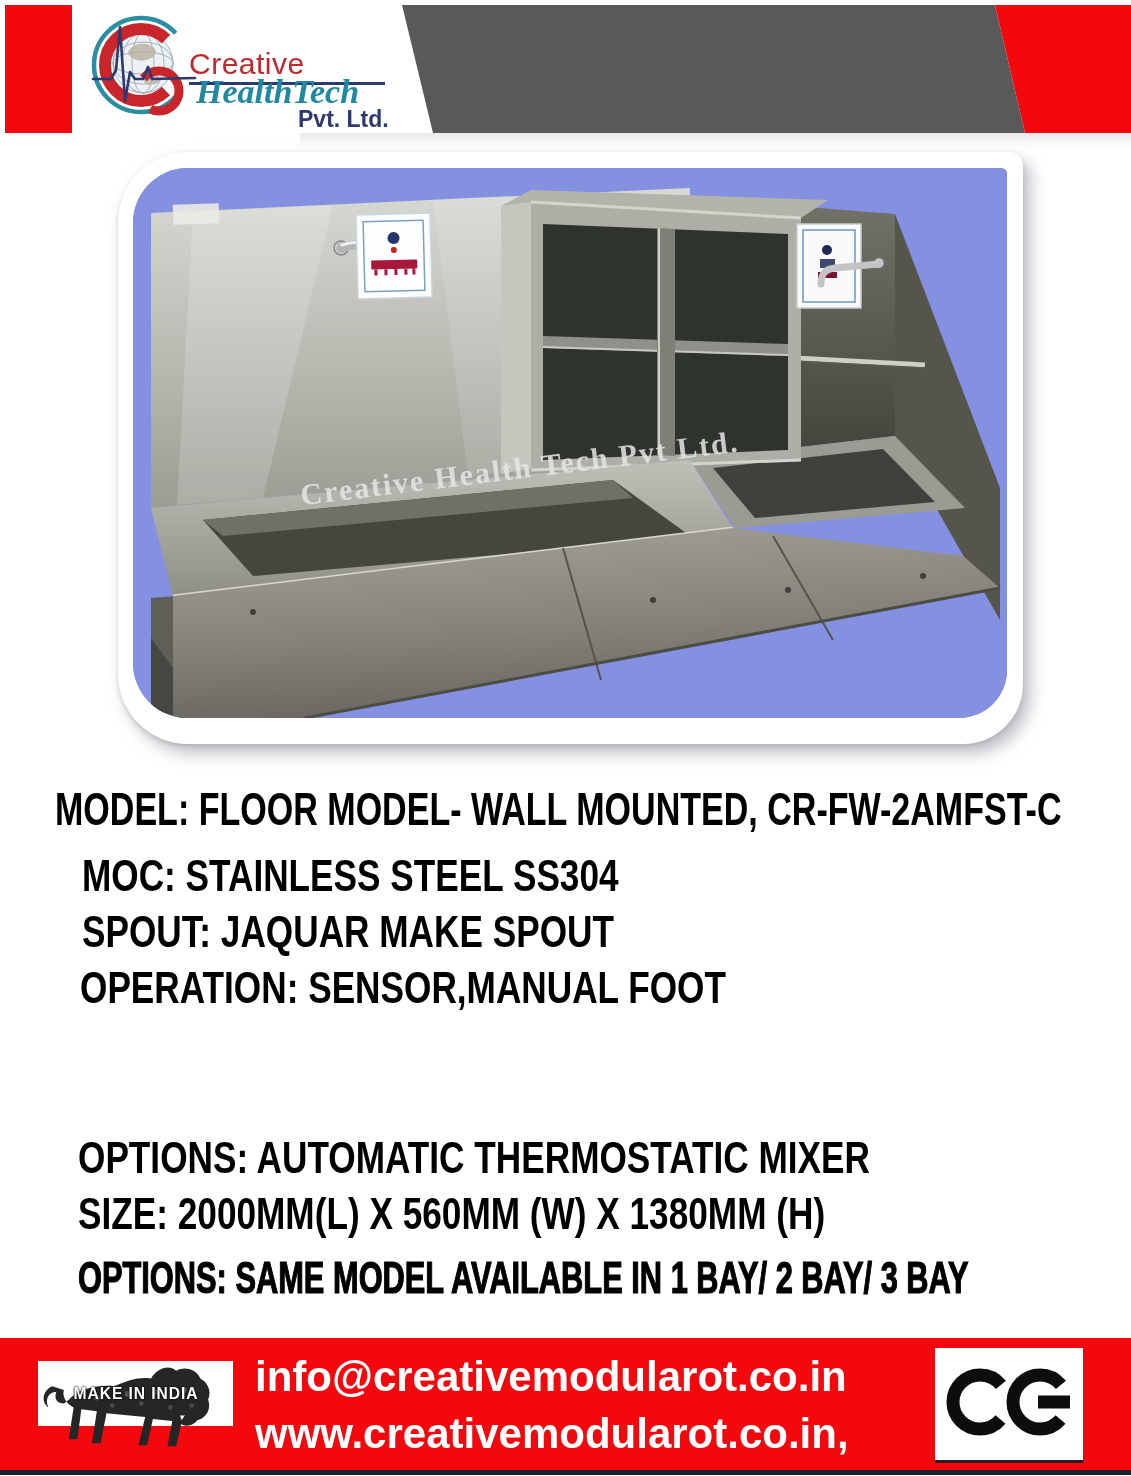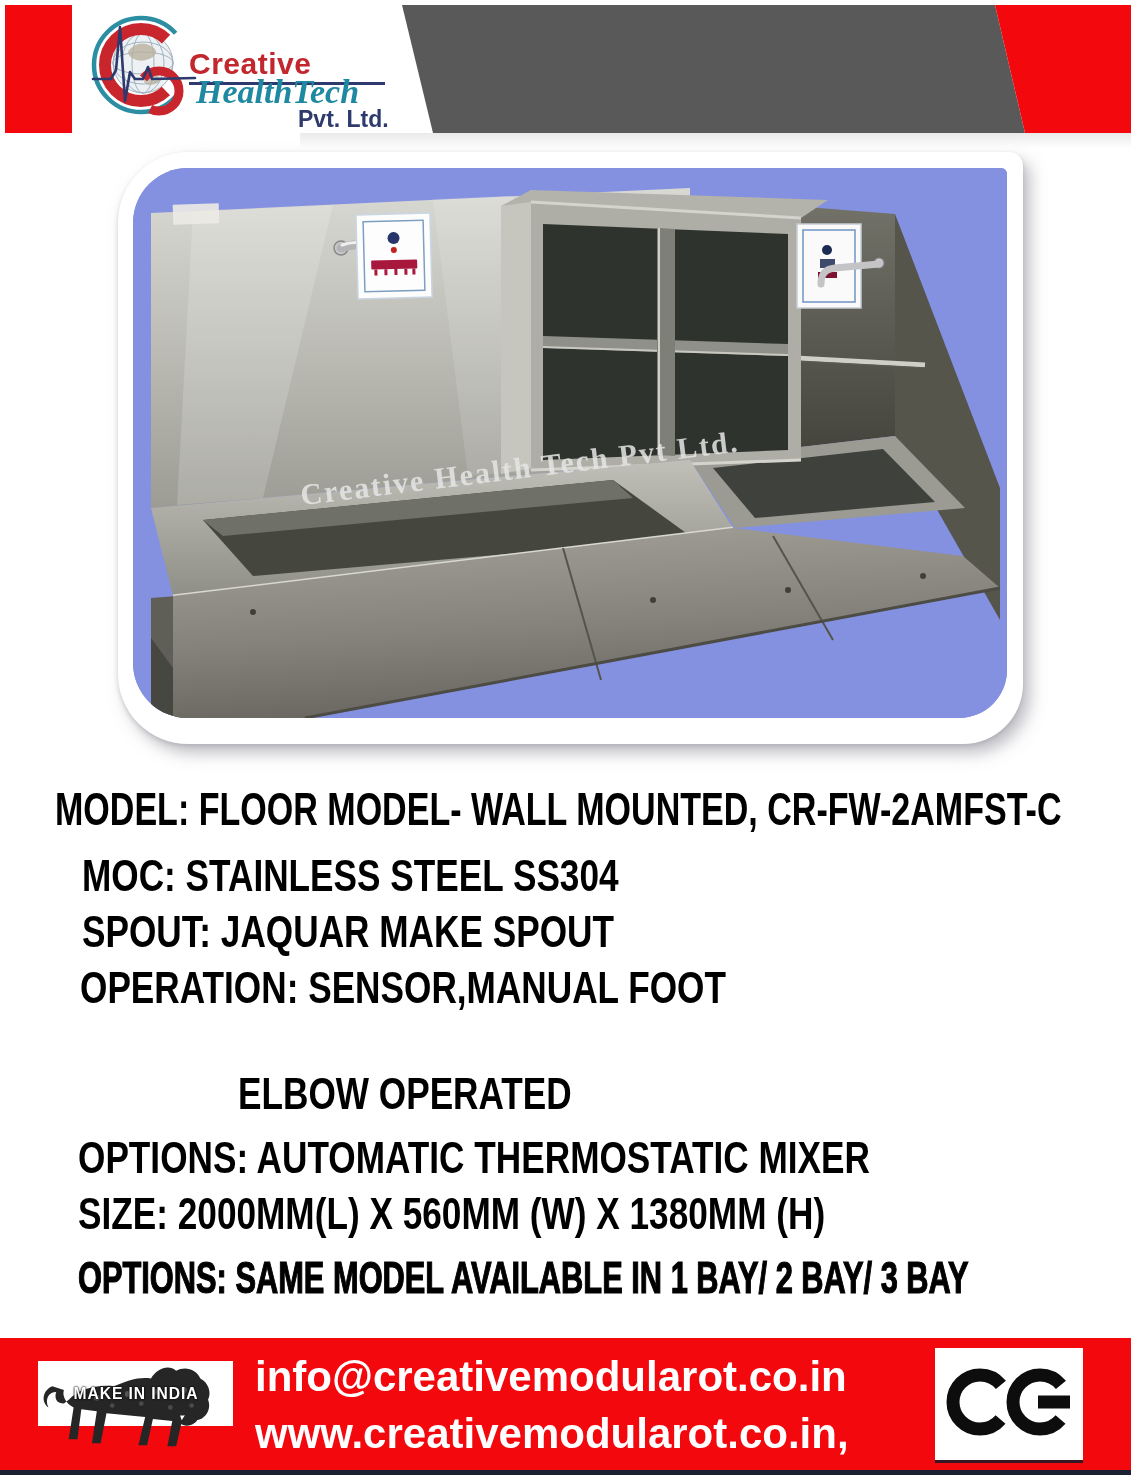--- a/index.html
+++ b/index.html
@@ -5,21 +5,21 @@
   html,body{margin:0;padding:0;background:#ffffff;}
   .page{position:relative;width:1131px;height:1476px;background:#ffffff;overflow:hidden;
         font-family:"Liberation Sans",sans-serif;}
   
   .red-bar-left{position:absolute;left:5px;top:5px;width:67px;height:128px;background:#f2080d;}
   .top-banner{position:absolute;left:390px;top:5px;width:741px;height:128px;}
   .top-shade{position:absolute;left:300px;top:133px;width:831px;height:15px;
              background:linear-gradient(#d7d7d7,#ffffff);opacity:.55;}
   .logo-wrap{position:absolute;left:85px;top:5px;width:315px;height:135px;}
   .logo-svg{position:absolute;left:0;top:2px;}
-  .logo-creative{position:absolute;left:104px;top:42px;font-size:30px;font-weight:bold;
+  .logo-creative{position:absolute;left:104px;top:42px;font-size:30px;font-weight:normal;
                  color:#c2272d;letter-spacing:.5px;white-space:nowrap;}
   .logo-underline{position:absolute;left:104px;top:77px;width:196px;height:3px;background:#2e3a6e;}
   .logo-healthtech{position:absolute;left:111px;top:68px;font-size:34px;font-weight:bold;font-style:italic;
                    font-family:"Liberation Serif",serif;color:#1f89a1;white-space:nowrap;}
   .logo-pvtltd{position:absolute;left:213px;top:101px;font-size:23px;font-weight:bold;
                color:#2e3a6e;white-space:nowrap;}
   
   .photo-card{position:absolute;left:118px;top:152px;width:905px;height:592px;background:#ffffff;
               border-radius:70px 14px 60px 70px;
               box-shadow:7px 9px 16px rgba(125,125,138,.5), 0 2px 4px rgba(150,150,160,.35);}
@@ -187,23 +187,20 @@
     <span class="cond-title">MODEL: FLOOR MODEL- WALL MOUNTED, CR-FW-2AMFST-C</span>
   </div>
   <div class="spec-line sz-spec" style="left:82px;top:851px;">
     <span class="cond">MOC: STAINLESS STEEL SS304</span>
   </div>
   <div class="spec-line sz-spec" style="left:82px;top:907px;">
     <span class="cond">SPOUT: JAQUAR MAKE SPOUT</span>
   </div>
   <div class="spec-line sz-spec" style="left:80px;top:963px;">
     <span class="cond">OPERATION: SENSOR,MANUAL FOOT</span>
-  </div>
-  <div class="spec-line sz-spec" style="left:238px;top:1069px;">
-    <span class="cond">ELBOW OPERATED</span>
   </div>
   <div class="spec-line sz-spec" style="left:78px;top:1133px;">
     <span class="cond">OPTIONS: AUTOMATIC THERMOSTATIC MIXER</span>
   </div>
   <div class="spec-line sz-spec" style="left:78px;top:1189px;">
     <span class="cond">SIZE: 2000MM(L) X 560MM (W) X 1380MM (H)</span>
   </div>
   <div class="spec-line sz-spec" style="left:78px;top:1253px;">
     <span class="cond-heavy">OPTIONS: SAME MODEL AVAILABLE IN 1 BAY/ 2 BAY/ 3 BAY</span>
   </div>

